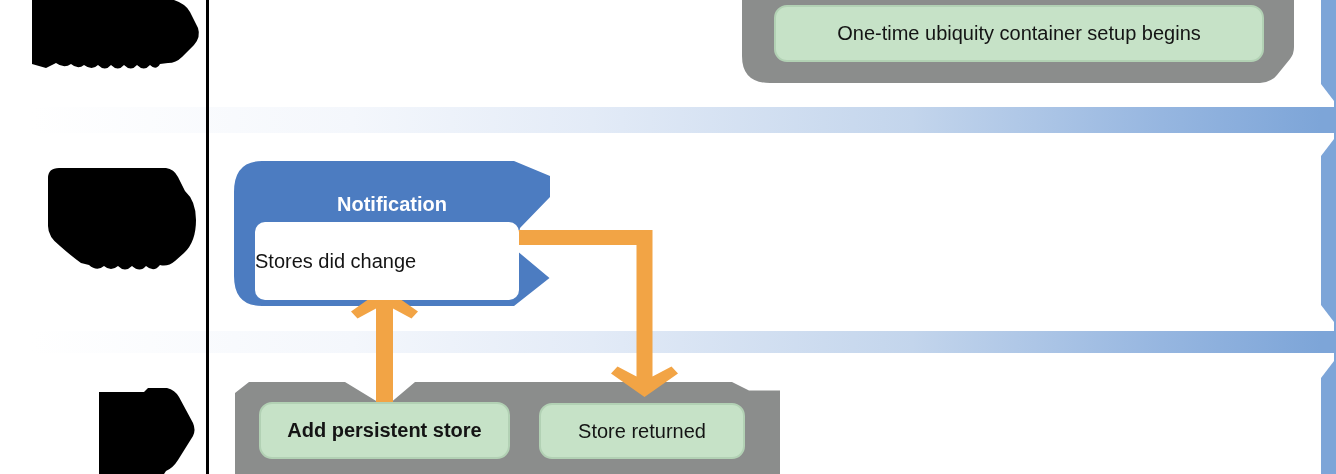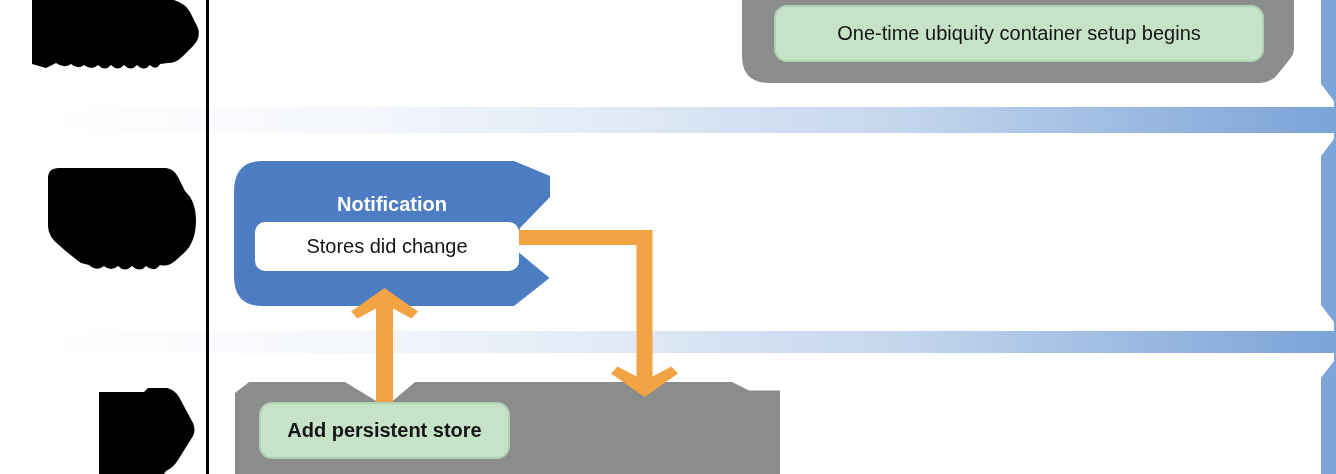--- a/index.html
+++ b/index.html
@@ -15,22 +15,22 @@
   .hbar1{top:107px;height:26px;}
   .hbar2{top:331px;height:22px;}
   .vbar{position:absolute;left:1289px;top:0;width:47px;height:474px;background:#7DA5D8;}
   svg.overlay{position:absolute;left:0;top:0;width:1336px;height:474px;}
   .green-box{
     position:absolute;background:#C6E2C7;border:2px solid #B2D1B4;border-radius:13px;
     display:flex;align-items:center;justify-content:center;color:#141414;font-size:20px;
     box-sizing:border-box;
   }
   .white-box{
-    position:absolute;left:223px;top:222px;width:264px;height:49px;background:#ffffff;
-    border-radius:10px;display:flex;align-items:center;justify-content:center;
+    position:absolute;left:223px;top:222px;width:264px;height:78px;background:#ffffff;
+    border-radius:10px;display:flex;align-items:center;
     color:#141414;font-size:20px;
   }
   .notif-title{
     position:absolute;left:202px;top:191px;width:316px;height:26px;
     display:flex;align-items:center;justify-content:center;
     color:#ffffff;font-weight:bold;font-size:20px;
   }
 </style>
 </head>
 <body>
@@ -73,14 +73,17 @@
   <div class="notif-title">
     <span>Notification</span>
   </div>
   <div class="white-box">
     <span>Stores did change</span>
   </div>
 
   <div class="green-box" style="left:227px;top:402px;width:251px;height:57px;font-weight:bold;">
     <span>Add persistent store</span>
   </div>
+  <div class="green-box" style="left:507px;top:403px;width:206px;height:56px;">
+    <span>Store returned</span>
+  </div>
 
 </div>
 
 </body></html>

